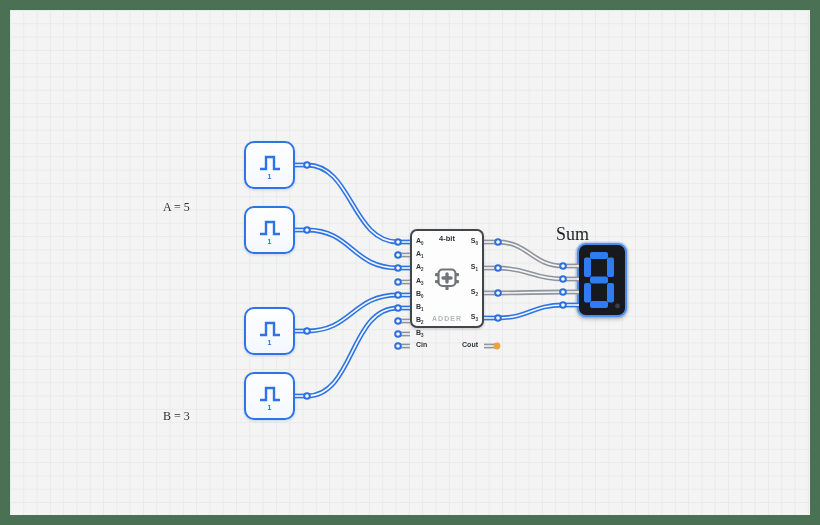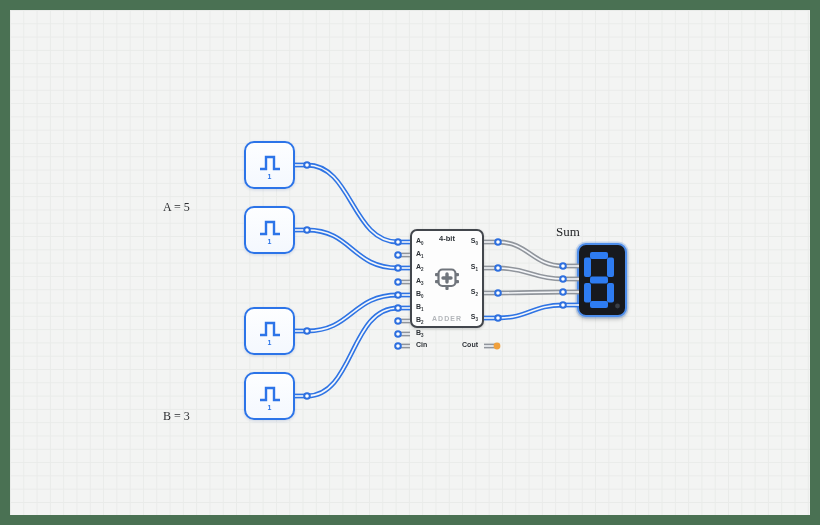--- a/index.html
+++ b/index.html
@@ -38,21 +38,21 @@
   
   .seven-seg{left:577px;top:243px;width:50px;height:74px;background:#17191e;
     border:2px solid #4e8eec;border-radius:9px;
     box-shadow:0 0 0 1.5px rgba(100,155,240,.3),0 2px 4px rgba(0,0,0,.25);
     display:flex;align-items:center;justify-content:center;}
 
   
   .note{position:absolute;z-index:3;font-family:Liberation Serif, serif;color:#2b2d30;}
   .note-a{left:163px;top:200px;font-size:12px;}
   .note-b{left:163px;top:365px;font-size:12px;margin-top:44px;}
-  .note-sum{left:556px;top:224px;font-size:13px;color:#1e2023;}
+  .note-sum{left:556px;top:224px;font-size:18px;color:#1e2023;}
 </style>
 </head>
 <body>
 
 <div class="canvas"></div>
 
 <div class="note note-a">A = 5</div>
 <div class="note note-b">B = 3</div>
 <div class="note note-sum">Sum</div>
 

